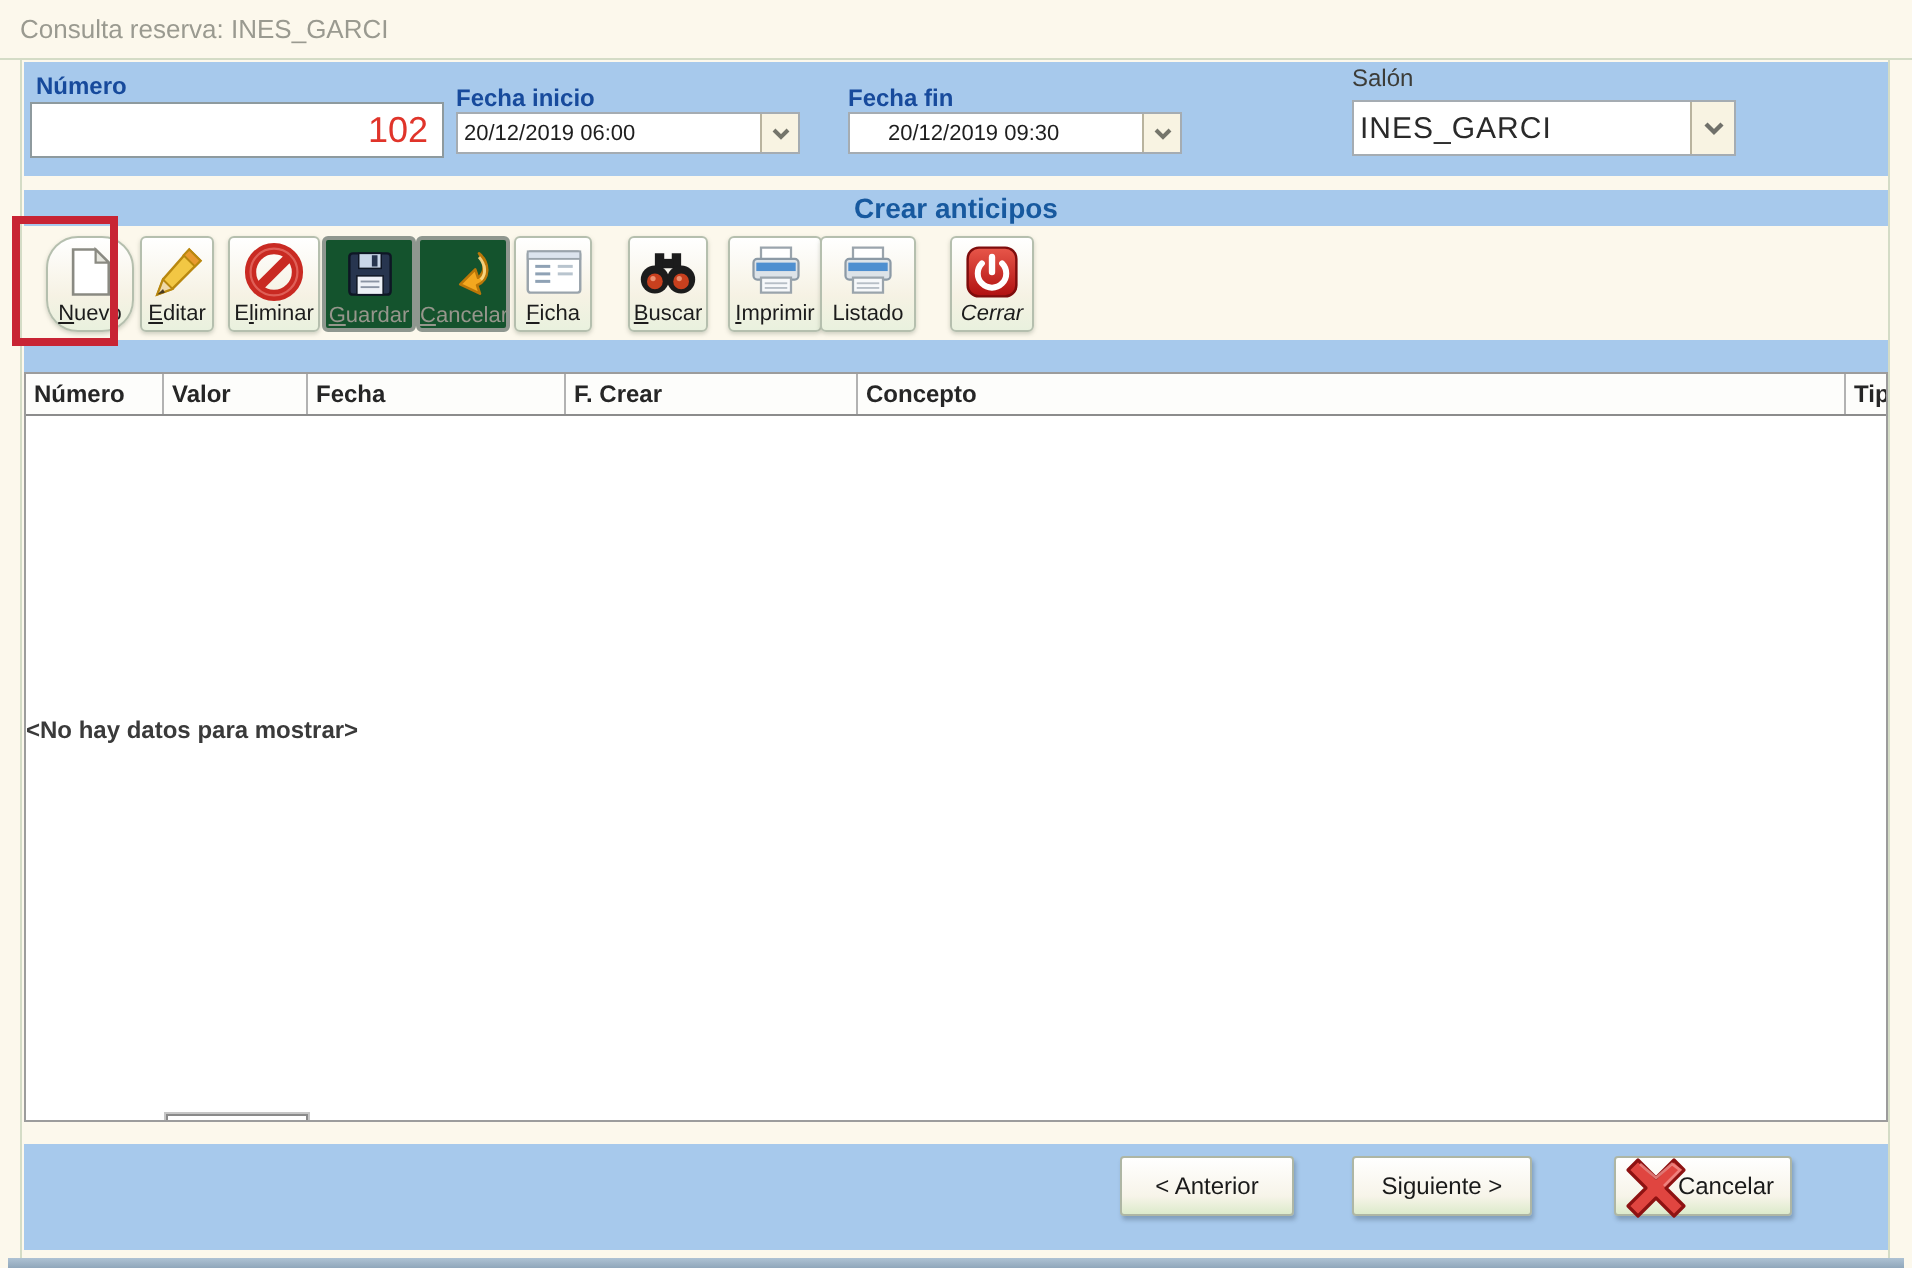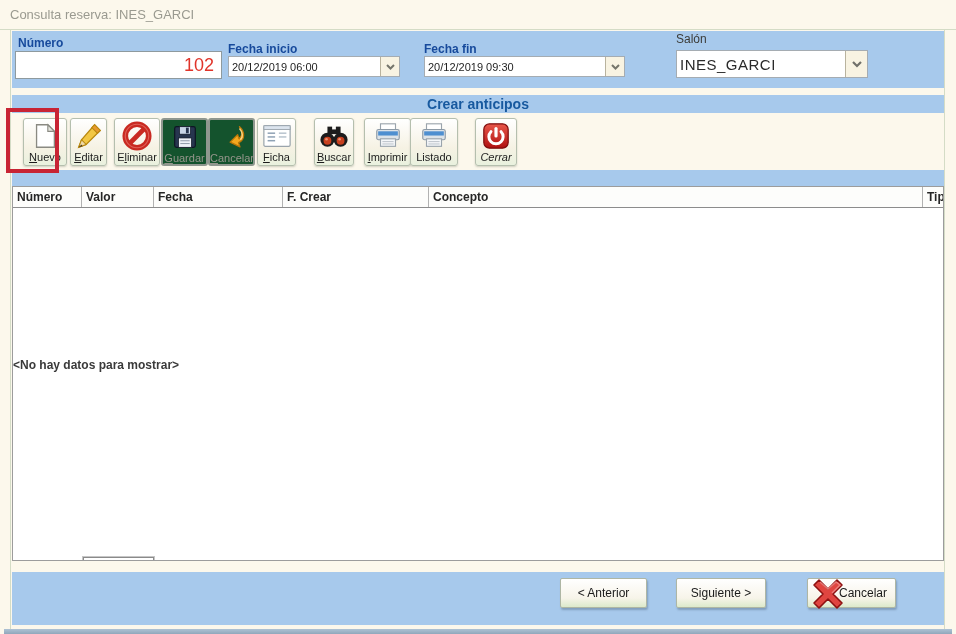--- a/index.html
+++ b/index.html
@@ -91,21 +91,21 @@
 
   <div class="combo" style="left:228px; top:56px; width:172px; height:21px;">
     <div class="cval">20/12/2019 06:00</div>
     <div class="dd">
       <svg width="9" height="6" viewBox="0 0 9 6">
           <polyline points="1,1 4.5,4.5 8,1" fill="none" stroke="#75756B" stroke-width="2"></polyline>
         </svg>
     </div>
   </div>
 
-  <div class="combo" style="left:424px; top:56px; width:201px; height:21px;">
+  <div class="combo" style="left:424px; top:56px; width:167px; height:21px;padding-left:16px;">
     <div class="cval">20/12/2019 09:30</div>
     <div class="dd">
       <svg width="9" height="6" viewBox="0 0 9 6">
           <polyline points="1,1 4.5,4.5 8,1" fill="none" stroke="#75756B" stroke-width="2"></polyline>
         </svg>
     </div>
   </div>
 
   <div class="combo salon" style="left:676px; top:50px; width:192px;">
     <div class="cval">INES_GARCI</div>
@@ -114,21 +114,21 @@
           <polyline points="1,1 5,5 9,1" fill="none" stroke="#70706A" stroke-width="2.2"></polyline>
         </svg>
     </div>
   </div>
 
   <div class="band section-bar">
     <span>Crear anticipos</span>
   </div>
 
   <div class="toolbar">
-      <div class="tb-btn" style="left: 11px; width: 44px;">
+      <div class="tb-btn" style="left: 11px; width: 44px; border-radius: 16px;">
         <div class="tb-icon">
           <svg width="30" height="30" viewBox="0 0 32 32">
             <path d="M7 4 h12 l7 7 v17 H7 Z" fill="#FFFFFF" stroke="#8A8A82" stroke-width="1.4"></path>
             <path d="M19 4 l7 7 h-7 Z" fill="#E6E6DE" stroke="#8A8A82" stroke-width="1.2"></path>
           </svg>
         </div>
         <div class="tb-label"><u>N</u>uevo</div>
       </div>
       <div class="tb-btn" style="left: 58px; width: 37px;">
         <div class="tb-icon">

